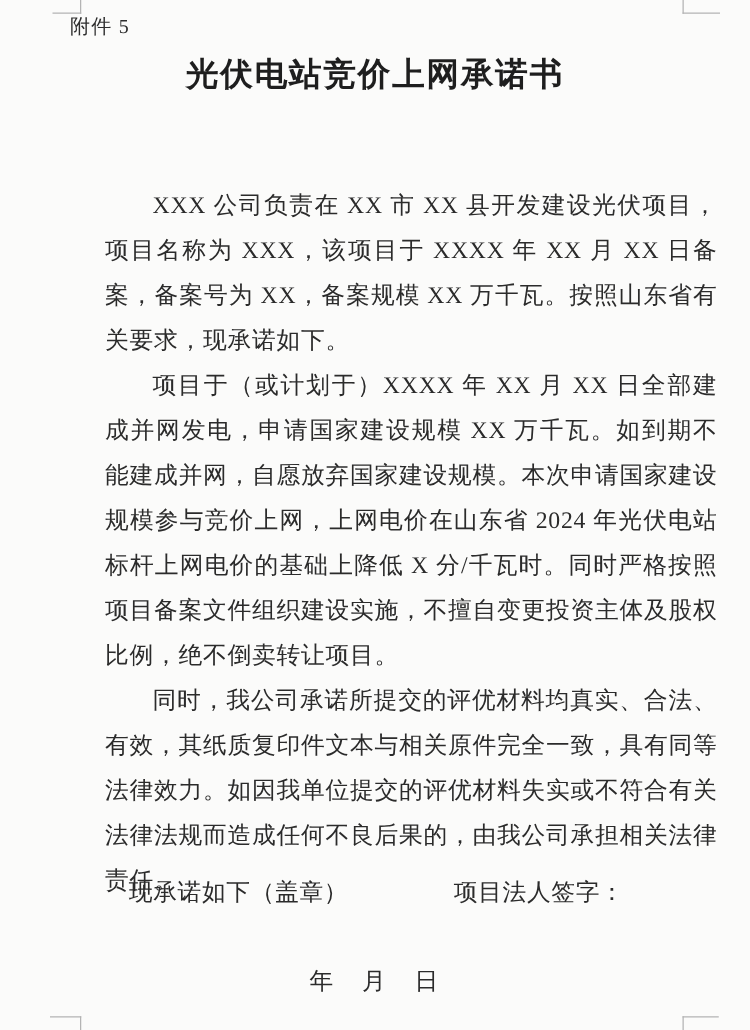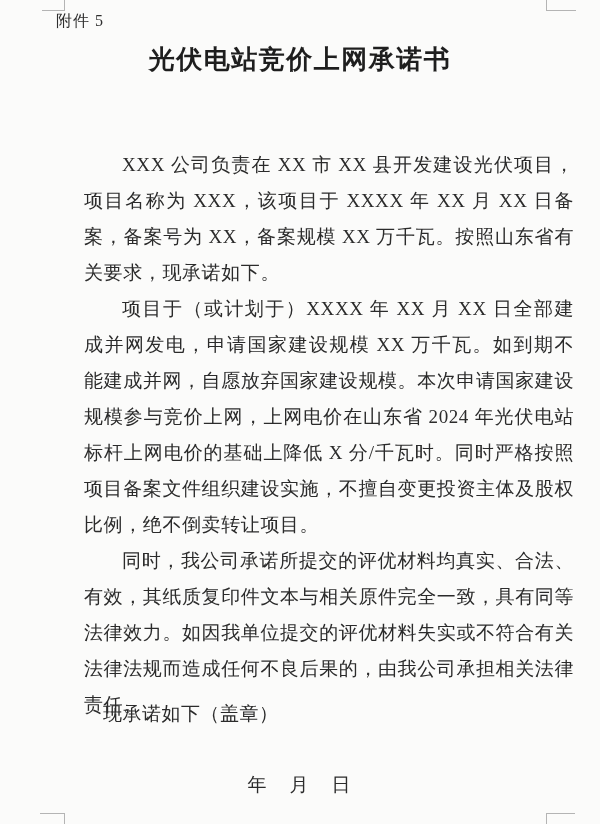--- a/index.html
+++ b/index.html
@@ -107,16 +107,17 @@
   <h1 class="doc-title">光伏电站竞价上网承诺书</h1>
 
   <div class="content">
     <p>XXX 公司负责在 XX 市 XX 县开发建设光伏项目，项目名称为 XXX，该项目于 XXXX 年 XX 月 XX 日备案，备案号为 XX，备案规模 XX 万千瓦。按照山东省有关要求，现承诺如下。</p>
     <p>项目于（或计划于）XXXX 年 XX 月 XX 日全部建成并网发电，申请国家建设规模 XX 万千瓦。如到期不能建成并网，自愿放弃国家建设规模。本次申请国家建设规模参与竞价上网，上网电价在山东省 2024 年光伏电站标杆上网电价的基础上降低 X 分/千瓦时。同时严格按照项目备案文件组织建设实施，不擅自变更投资主体及股权比例，绝不倒卖转让项目。</p>
     <p>同时，我公司承诺所提交的评优材料均真实、合法、有效，其纸质复印件文本与相关原件完全一致，具有同等法律效力。如因我单位提交的评优材料失实或不符合有关法律法规而造成任何不良后果的，由我公司承担相关法律责任。</p>
   </div>
 
   <span class="sig-unit">现承诺如下（盖章）</span>
 
+  <span class="sig-legal">项目法人签字：</span>
 
   <div class="date-line">年　月　日</div>
 
 </div>
 
 </body></html>

